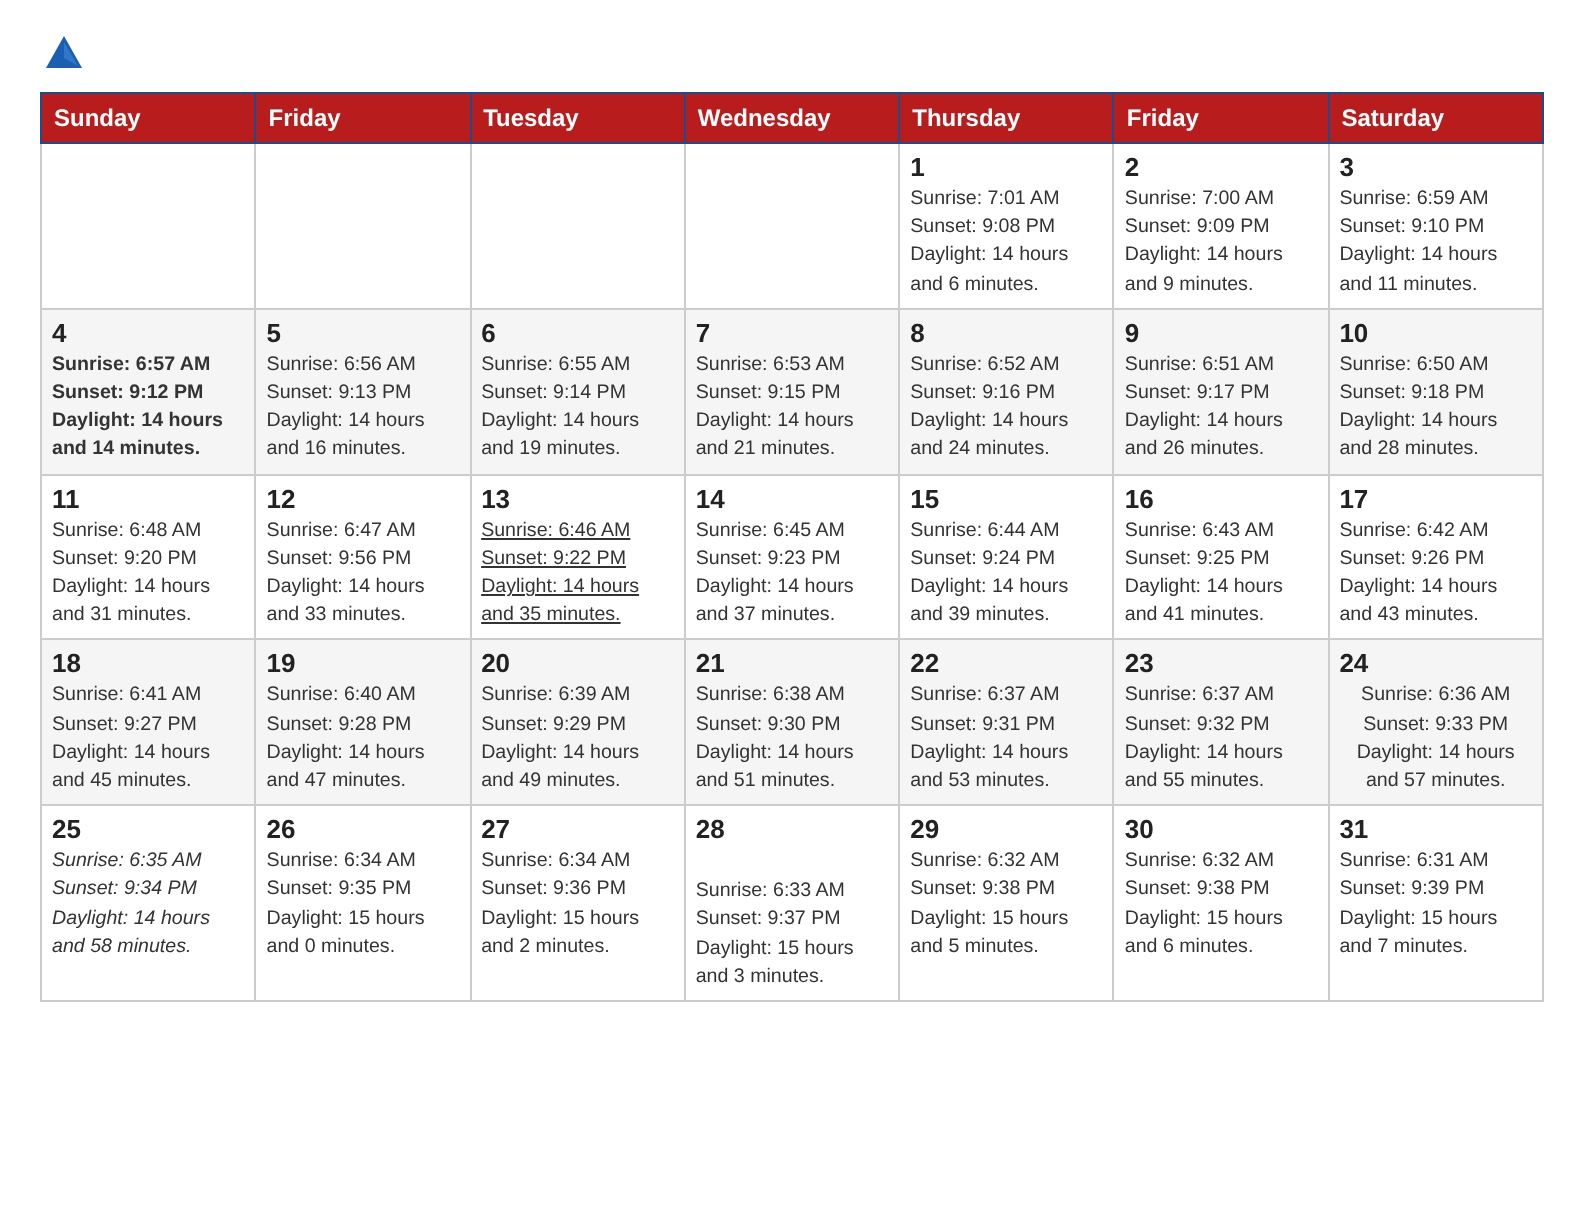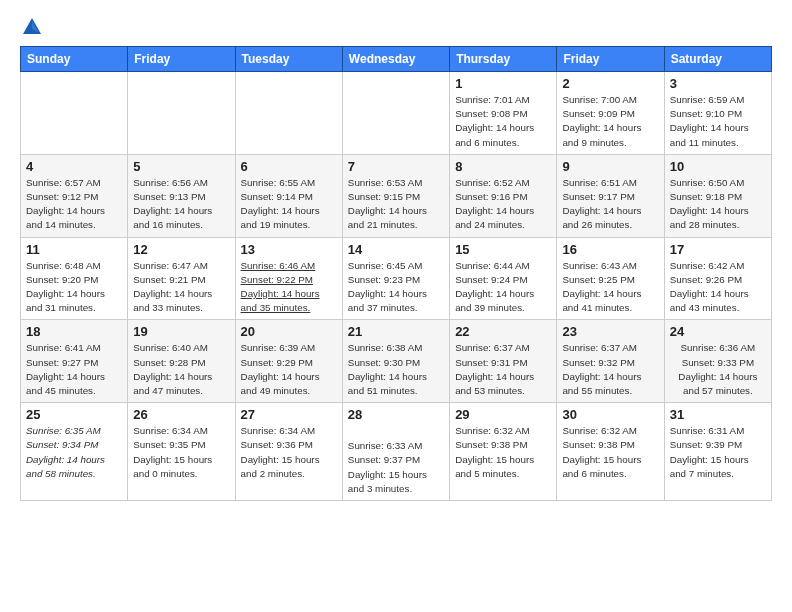--- a/index.html
+++ b/index.html
@@ -44,21 +44,21 @@
     .location-title {
       font-size: 15px;
       color: #333;
     }
     .calendar-table {
       width: 100%;
       border-collapse: collapse;
       border: 1px solid #bbb;
     }
     .calendar-table th {
-      background: #3b82f6;
+      background: #b91c1c;
       color: #fff;
       font-size: 12px;
       font-weight: bold;
       padding: 5px 6px;
       text-align: left;
       border: 1px solid #1a4d90;
     }
     .calendar-table td {
       border: 1px solid #ccc;
       vertical-align: top;
@@ -143,21 +143,21 @@
             <div class="cell-day">3</div>
             <div class="cell-info" style="white-space: pre-line;">Sunrise: 6:59 AM
 Sunset: 9:10 PM
 Daylight: 14 hours
 and 11 minutes.</div>
           </td>
         </tr>
         <tr class="row-even">
           <td>
             <div class="cell-day">4</div>
-            <div class="cell-info" style="white-space: pre-line;">Sunrise: 6:57 AM
+            <div class="cell-info" style="white-space: pre-line; font-weight: bold;">Sunrise: 6:57 AM
 Sunset: 9:12 PM
 Daylight: 14 hours
 and 14 minutes.</div>
           </td>
           <td>
             <div class="cell-day">5</div>
             <div class="cell-info" style="white-space: pre-line;">Sunrise: 6:56 AM
 Sunset: 9:13 PM
 Daylight: 14 hours
 and 16 minutes.</div>
@@ -202,21 +202,21 @@
           <td>
             <div class="cell-day">11</div>
             <div class="cell-info" style="white-space: pre-line;">Sunrise: 6:48 AM
 Sunset: 9:20 PM
 Daylight: 14 hours
 and 31 minutes.</div>
           </td>
           <td>
             <div class="cell-day">12</div>
             <div class="cell-info" style="white-space: pre-line;">Sunrise: 6:47 AM
-Sunset: 9:21 PM
+Sunset: 9:56 PM
 Daylight: 14 hours
 and 33 minutes.</div>
           </td>
           <td>
             <div class="cell-day">13</div>
             <div class="cell-info" style="white-space: pre-line; text-decoration: underline;">Sunrise: 6:46 AM
 Sunset: 9:22 PM
 Daylight: 14 hours
 and 35 minutes.</div>
           </td>

